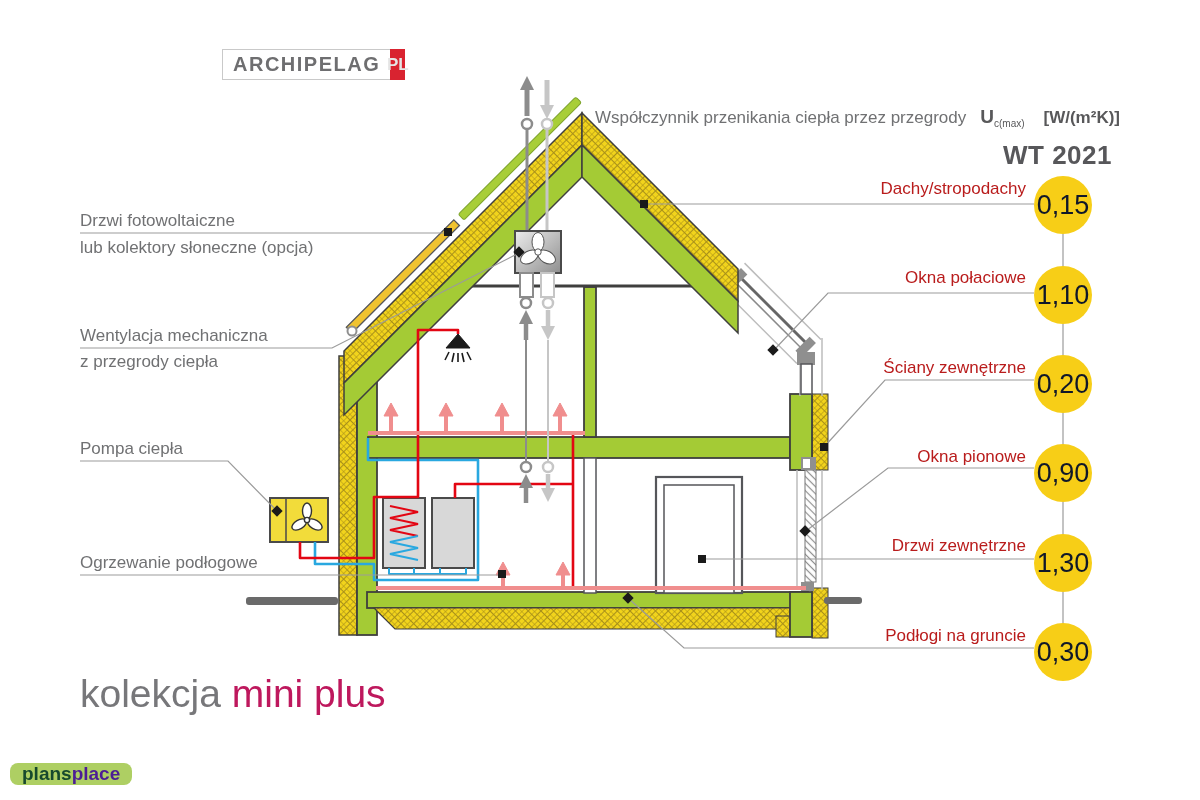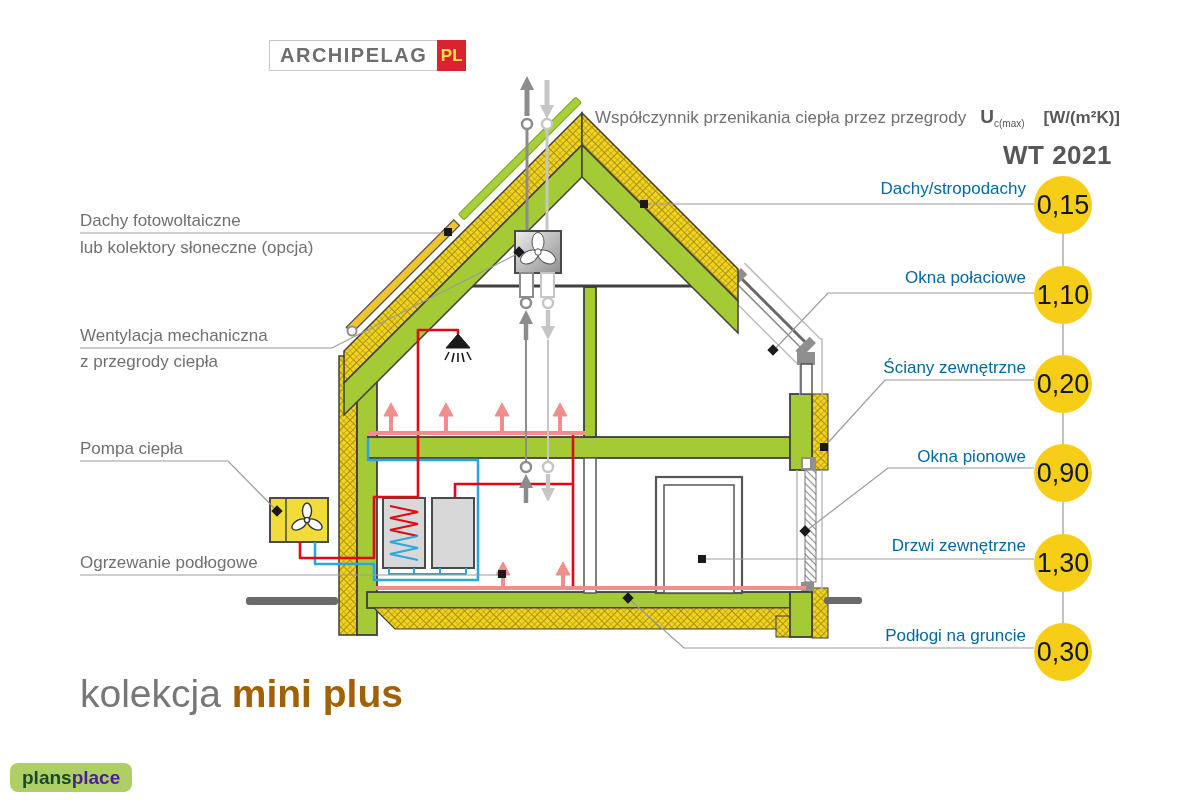--- a/index.html
+++ b/index.html
@@ -1,43 +1,43 @@
 <!DOCTYPE html>
 <html><head>
 <meta charset="utf-8">
 <style>
   * { margin:0; padding:0; box-sizing:border-box; }
   body { width:1200px; height:800px; background:#fff; overflow:hidden;
          font-family:"Liberation Sans", sans-serif; position:relative; }
   .abs { position:absolute; }
   
-  .logo-box { left:222px; top:40px; height:31px; display:flex;margin-left:47px; }
+  .logo-box { left:222px; top:49px; height:31px; display:flex; }
   .logo-name { background:#fff; border:1.5px solid #c9c9c9; border-right:none;
                color:#6e6e70; font-weight:bold; font-size:20px; letter-spacing:1.5px;
                padding:0 10px; display:flex; align-items:center; }
-  .logo-pl { background:#d92330; color:#fde047; font-weight:bold; font-size:17px;
-             width:29px; display:flex; align-items:center; justify-content:center; }
+  .logo-pl { background:#d92330; color:#e5e5e5; font-weight:bold; font-size:17px;
+             width:15px; display:flex; align-items:center; justify-content:center; }
   
   .hdr { right:80px; top:106px; white-space:nowrap; color:#707173; font-size:17px; }
   .hdr .u { font-weight:bold; color:#58585a; font-size:19px; margin-left:14px; }
   .hdr sub { font-size:10px; font-weight:normal; color:#58585a; }
   .hdr .units { font-weight:bold; color:#58585a; font-size:17px; margin-left:19px; }
   .wt { right:88px; top:140px; font-size:26px; font-weight:bold; color:#57575a; letter-spacing:0.5px; }
   
-  .coef-label { color:#0369a1; font-size:17px; white-space:nowrap; text-align:right; right:174px; }
+  .coef-label { color:#b91c1c; font-size:17px; white-space:nowrap; text-align:right; right:174px; }
   .coef-circle { width:58px; height:58px; border-radius:50%; background:#f7ce17;
                  left:1034px; display:flex; align-items:center; justify-content:center;
                  font-size:27px; font-weight:normal; color:#0f172a; }
   
   .llabel { left:80px; color:#707173; font-size:17px; white-space:nowrap; }
   
   .kolekcja { left:80px; top:672px; font-size:39px; color:#77777a; }
-  .kolekcja b { color:#a16207; font-weight:bold; }
-  
-  .pp { left:10px; top:763px; background:#aecf63; border-radius:8px; height:29px;
+  .kolekcja b { color:#be185d; font-weight:normal; }
+  
+  .pp { left:10px; top:763px; background:#aecf63; border-radius:8px; height:22px;
         display:flex; align-items:center; padding:0 12px; font-size:19px; font-weight:bold; }
   .pp .p1 { color:#17492d; } .pp .p2 { color:#4c1d95; }
   svg { position:absolute; left:0; top:0; }
 </style>
 </head>
 <body>
 
 <svg width="1200" height="800" viewBox="0 0 1200 800">
   <defs>
     <pattern id="ins" width="9" height="9" patternUnits="userSpaceOnUse" patternTransform="rotate(45)">
@@ -261,21 +261,21 @@
 <div class="abs coef-label" style="top:536px">Drzwi zewnętrzne</div>
 <div class="abs coef-label" style="top:626px">Podłogi na gruncie</div>
 
 <div class="abs coef-circle" style="top:176px">0,15</div>
 <div class="abs coef-circle" style="top:266px">1,10</div>
 <div class="abs coef-circle" style="top:355px">0,20</div>
 <div class="abs coef-circle" style="top:444px">0,90</div>
 <div class="abs coef-circle" style="top:534px">1,30</div>
 <div class="abs coef-circle" style="top:623px">0,30</div>
 
-<div class="abs llabel" style="top:211px">Dachy fotowoltaiczne</div>
+<div class="abs llabel" style="top:211px">Drzwi fotowoltaiczne</div>
 <div class="abs llabel" style="top:238px">lub kolektory słoneczne (opcja)</div>
 <div class="abs llabel" style="top:326px">Wentylacja mechaniczna</div>
 <div class="abs llabel" style="top:352px">z przegrody ciepła</div>
 <div class="abs llabel" style="top:439px">Pompa ciepła</div>
 <div class="abs llabel" style="top:553px">Ogrzewanie podłogowe</div>
 
 <div class="abs kolekcja"><span>kolekcja </span><b>mini plus</b></div>
 
 <div class="abs pp">
   <span class="p1">plans</span>

